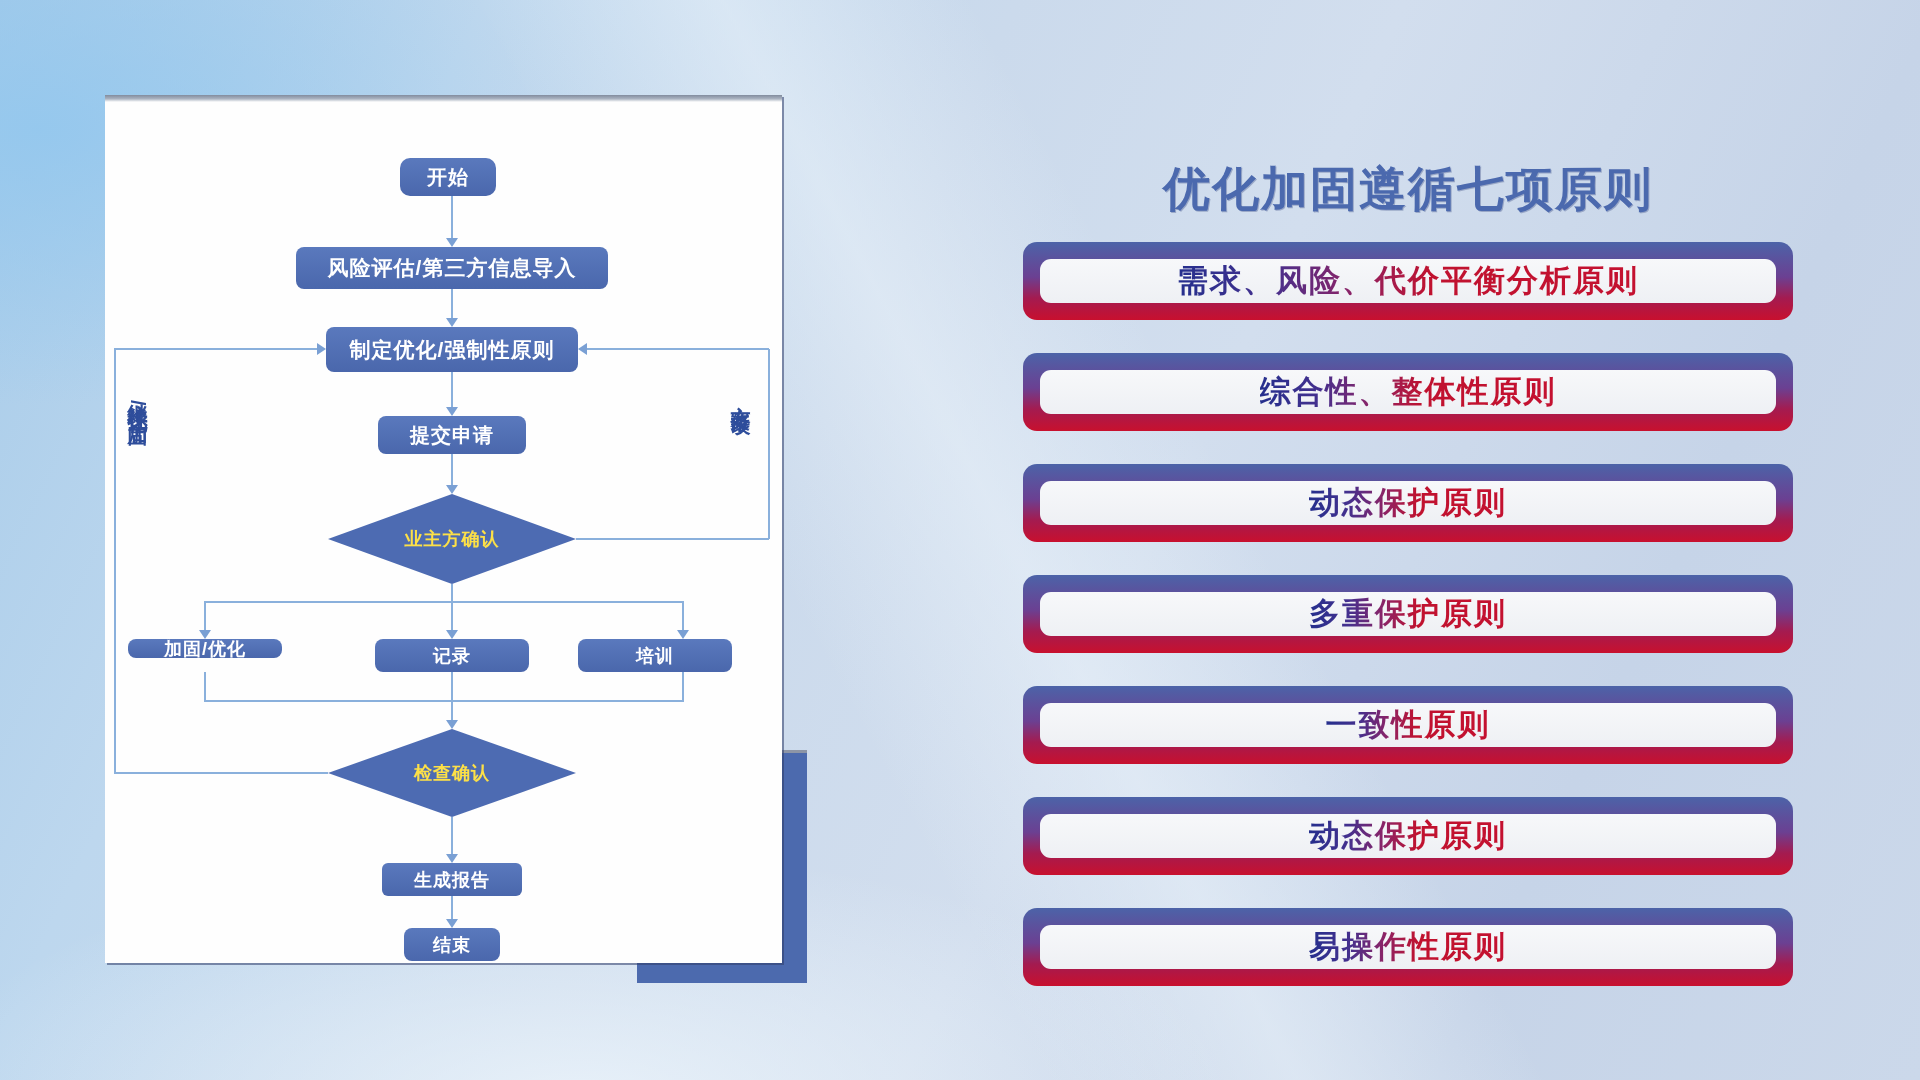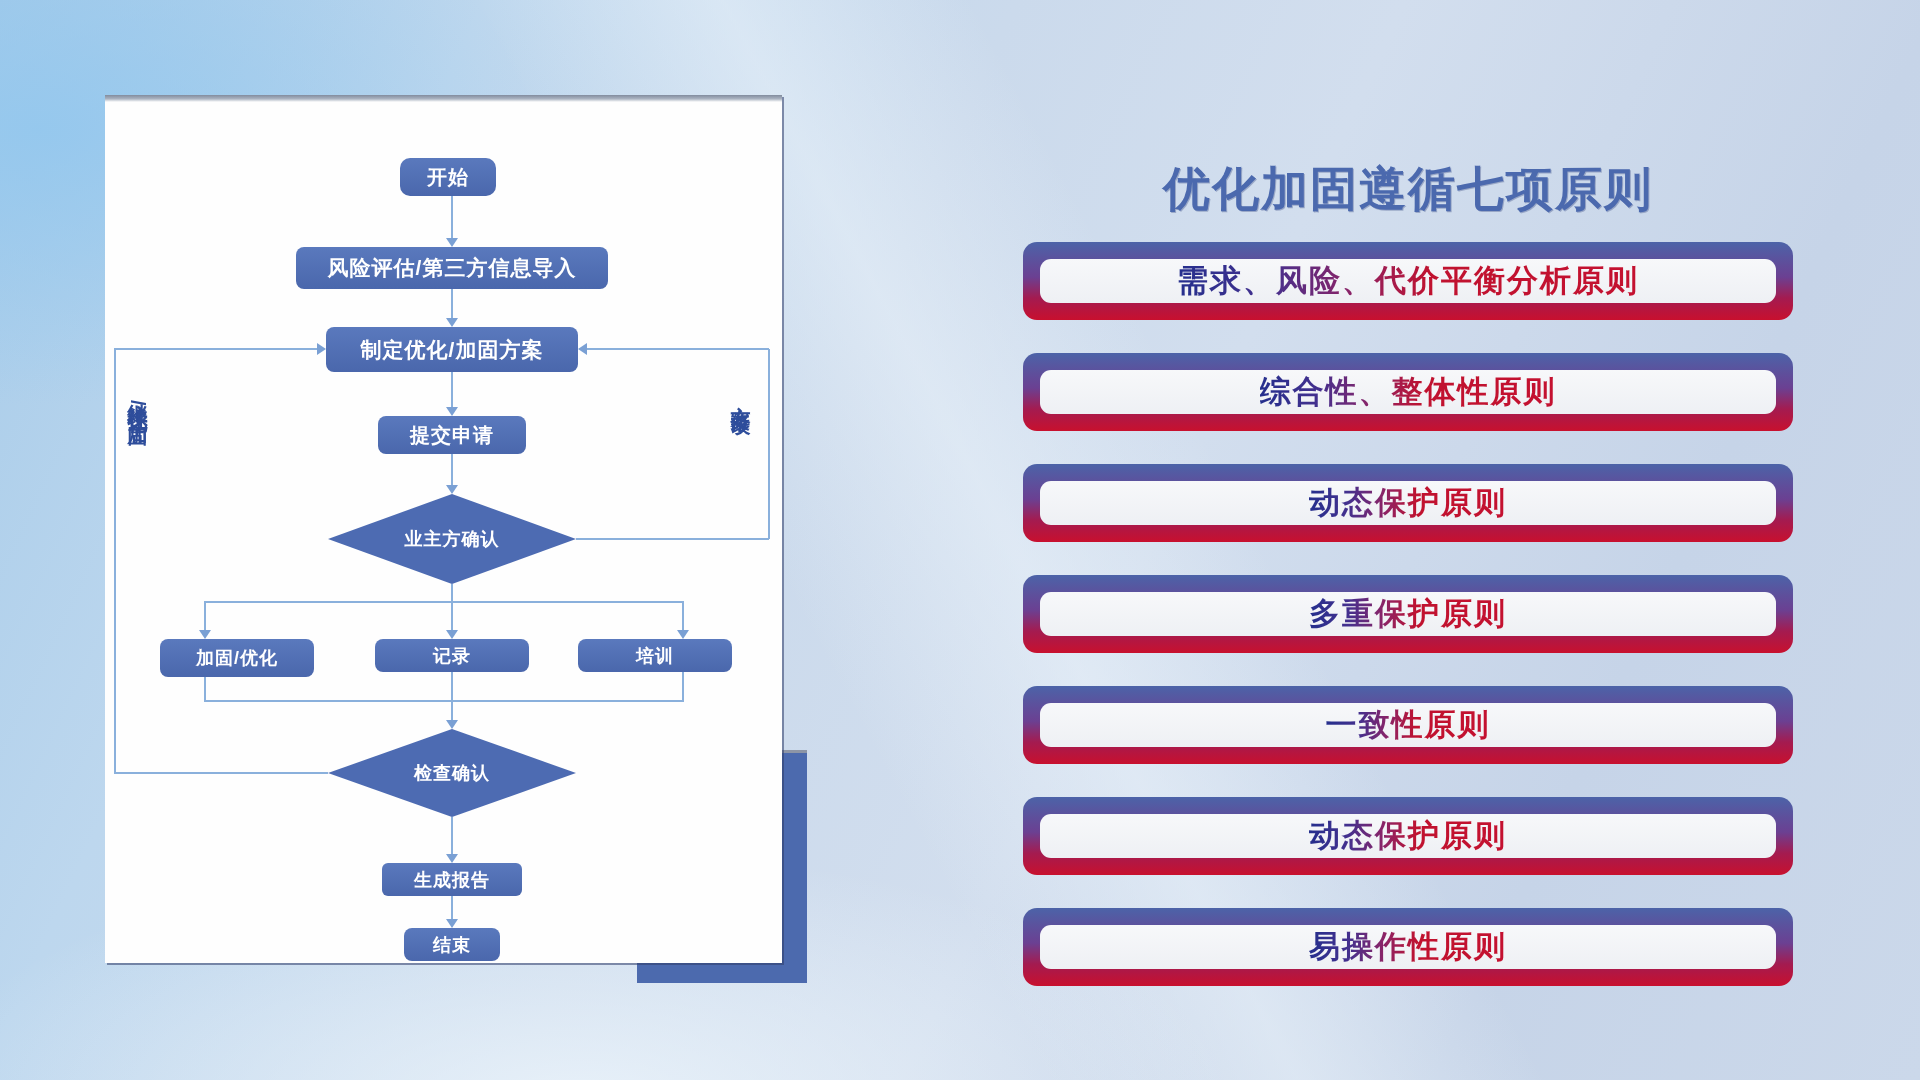--- a/index.html
+++ b/index.html
@@ -19,21 +19,21 @@
     background:linear-gradient(180deg,#8d95a6 0,#8d95a6 3px,#4c6aae 3px);z-index:1;}
   .flow-card{left:105px;top:95px;width:677px;height:868px;background:#fefefe;z-index:2;
     box-shadow:2px 2px 0 rgba(47,60,105,.55);}
   .card-top-edge{left:0;top:0;width:100%;height:7px;
     background:linear-gradient(180deg,#828c9e 0%,#aab3c1 55%,rgba(255,255,255,0) 100%);}
 
   
   .fnode{background:linear-gradient(180deg,#5a79bd,#4a67ac);color:#fff;font-weight:bold;
     display:flex;align-items:center;justify-content:center;border-radius:8px;
     letter-spacing:1px;z-index:3;}
-  .fdiamond{background:#4d6bb2;color:#ffffff;font-weight:bold;display:flex;align-items:center;
+  .fdiamond{background:#4d6bb2;color:#fde047;font-weight:bold;display:flex;align-items:center;
     justify-content:center;clip-path:polygon(50% 0,100% 50%,50% 100%,0 50%);letter-spacing:1px;z-index:3;}
 
   
   .ln{background:#8ab0dc;z-index:2;}
   .ah{width:0;height:0;z-index:2;}
   .ah-down{border-left:6px solid transparent;border-right:6px solid transparent;border-top:9px solid #7aa0d4;}
   .ah-right{border-top:6px solid transparent;border-bottom:6px solid transparent;border-left:9px solid #7aa0d4;}
   .ah-left{border-top:6px solid transparent;border-bottom:6px solid transparent;border-right:9px solid #7aa0d4;}
 
   .vlabel{writing-mode:vertical-rl;color:#2e4d9b;font-weight:bold;font-size:20px;
@@ -54,24 +54,24 @@
 </head>
 <body>
 
 <div class="abs card-shadow"></div>
 <div class="abs flow-card">
   <div class="abs card-top-edge"></div>
 </div>
 
 <div class="abs fnode" style="left:400px;top:158px;width:96px;height:38px;font-size:20px;border-radius:10px;">开始</div>
 <div class="abs fnode" style="left:296px;top:247px;width:312px;height:42px;font-size:21px;">风险评估/第三方信息导入</div>
-<div class="abs fnode" style="left:326px;top:327px;width:252px;height:45px;font-size:21px;">制定优化/加固方案</div>
+<div class="abs fnode" style="left:326px;top:327px;width:252px;height:45px;font-size:21px;">制定优化/强制性原则</div>
 <div class="abs fnode" style="left:378px;top:416px;width:148px;height:38px;font-size:20px;">提交申请</div>
 <div class="abs fdiamond" style="left:328px;top:494px;width:248px;height:90px;font-size:18px;">业主方确认</div>
-<div class="abs fnode" style="left:128px;top:639px;width:154px;height:38px;font-size:18px;margin-left:32px;">加固/优化</div>
+<div class="abs fnode" style="left:128px;top:639px;width:154px;height:19px;font-size:18px;">加固/优化</div>
 <div class="abs fnode" style="left:375px;top:639px;width:154px;height:33px;font-size:18px;">记录</div>
 <div class="abs fnode" style="left:578px;top:639px;width:154px;height:33px;font-size:18px;">培训</div>
 <div class="abs fdiamond" style="left:328px;top:729px;width:248px;height:88px;font-size:18px;">检查确认</div>
 <div class="abs fnode" style="left:382px;top:863px;width:140px;height:33px;font-size:18px;border-radius:6px;">生成报告</div>
 <div class="abs fnode" style="left:404px;top:928px;width:96px;height:33px;font-size:18px;">结束</div>
 
 <div class="abs ln" style="left:451px;top:196px;width:2px;height:43px;"></div>
 <div class="abs ah ah-down" style="left:446px;top:238px;"></div>
 <div class="abs ln" style="left:451px;top:289px;width:2px;height:30px;"></div>
 <div class="abs ah ah-down" style="left:446px;top:318px;"></div>

